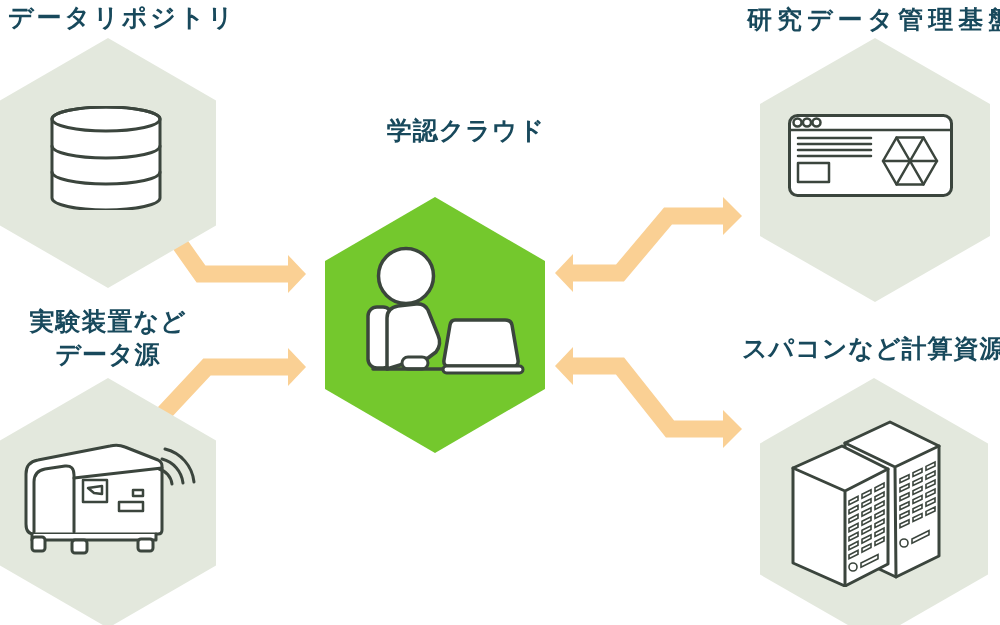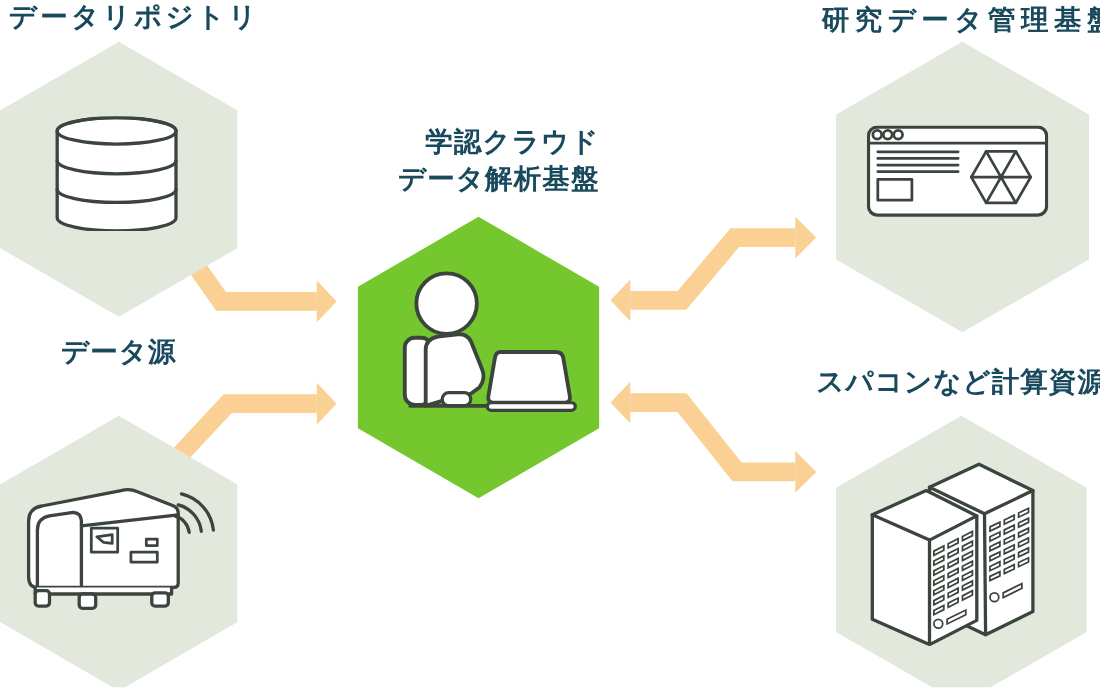--- a/index.html
+++ b/index.html
@@ -1,19 +1,19 @@
 <!DOCTYPE html>
 <html style="--background: #FFFFFF; --hexagon-fill: #E3E8DD; --center-hexagon-fill: #74C82D; --arrow: #FAD094; --label-text: #18495C; --icon-stroke: #3B453D;"><head>
 <meta charset="utf-8">
 <style>
   html,body{margin:0;padding:0;background:#fff;}
   #canvas{
     position:relative;width:1000px;height:625px;overflow:hidden;
     background:var(--background,#fff);
-    font-family:Liberation Mono, monospace;
+    font-family:Liberation Serif, serif;
   }
   .hex{
     position:absolute;
     clip-path:polygon(50% 0%,100% 25%,100% 75%,50% 100%,0% 75%,0% 25%);
     background:var(--hexagon-fill,#e3e8dd);
   }
   .hex.green{background:var(--center-hexagon-fill,#74c82d);}
   .label{
     position:absolute;font-weight:700;color:var(--label-text,#18495c);
     font-size:25px;line-height:34px;white-space:nowrap;letter-spacing:1px;
@@ -171,22 +171,22 @@
       <use href="#wslat" x="76" y="148"></use>
     </g>
   </svg>
 
   <div class="label" style="left:8px;top:1px;letter-spacing:3px;">データリポジトリ</div>
 
   <div class="label" style="left:747px;top:3px;letter-spacing:5px;">研究データ管理基盤</div>
 
   <div class="label" style="left:325px;top:114px;width:220px;text-align:right;">
     <div>学認クラウド</div>
-    <div>データ解析基盤</div>
   </div>
 
   <div class="label" style="left:0px;top:305px;width:216px;text-align:center;line-height:33px;">
+    <div>実験装置など</div>
     <div>データ源</div>
   </div>
 
   <div class="label" style="left:742px;top:332px;">スパコンなど計算資源</div>
 
 </div>
 
 </body></html>

